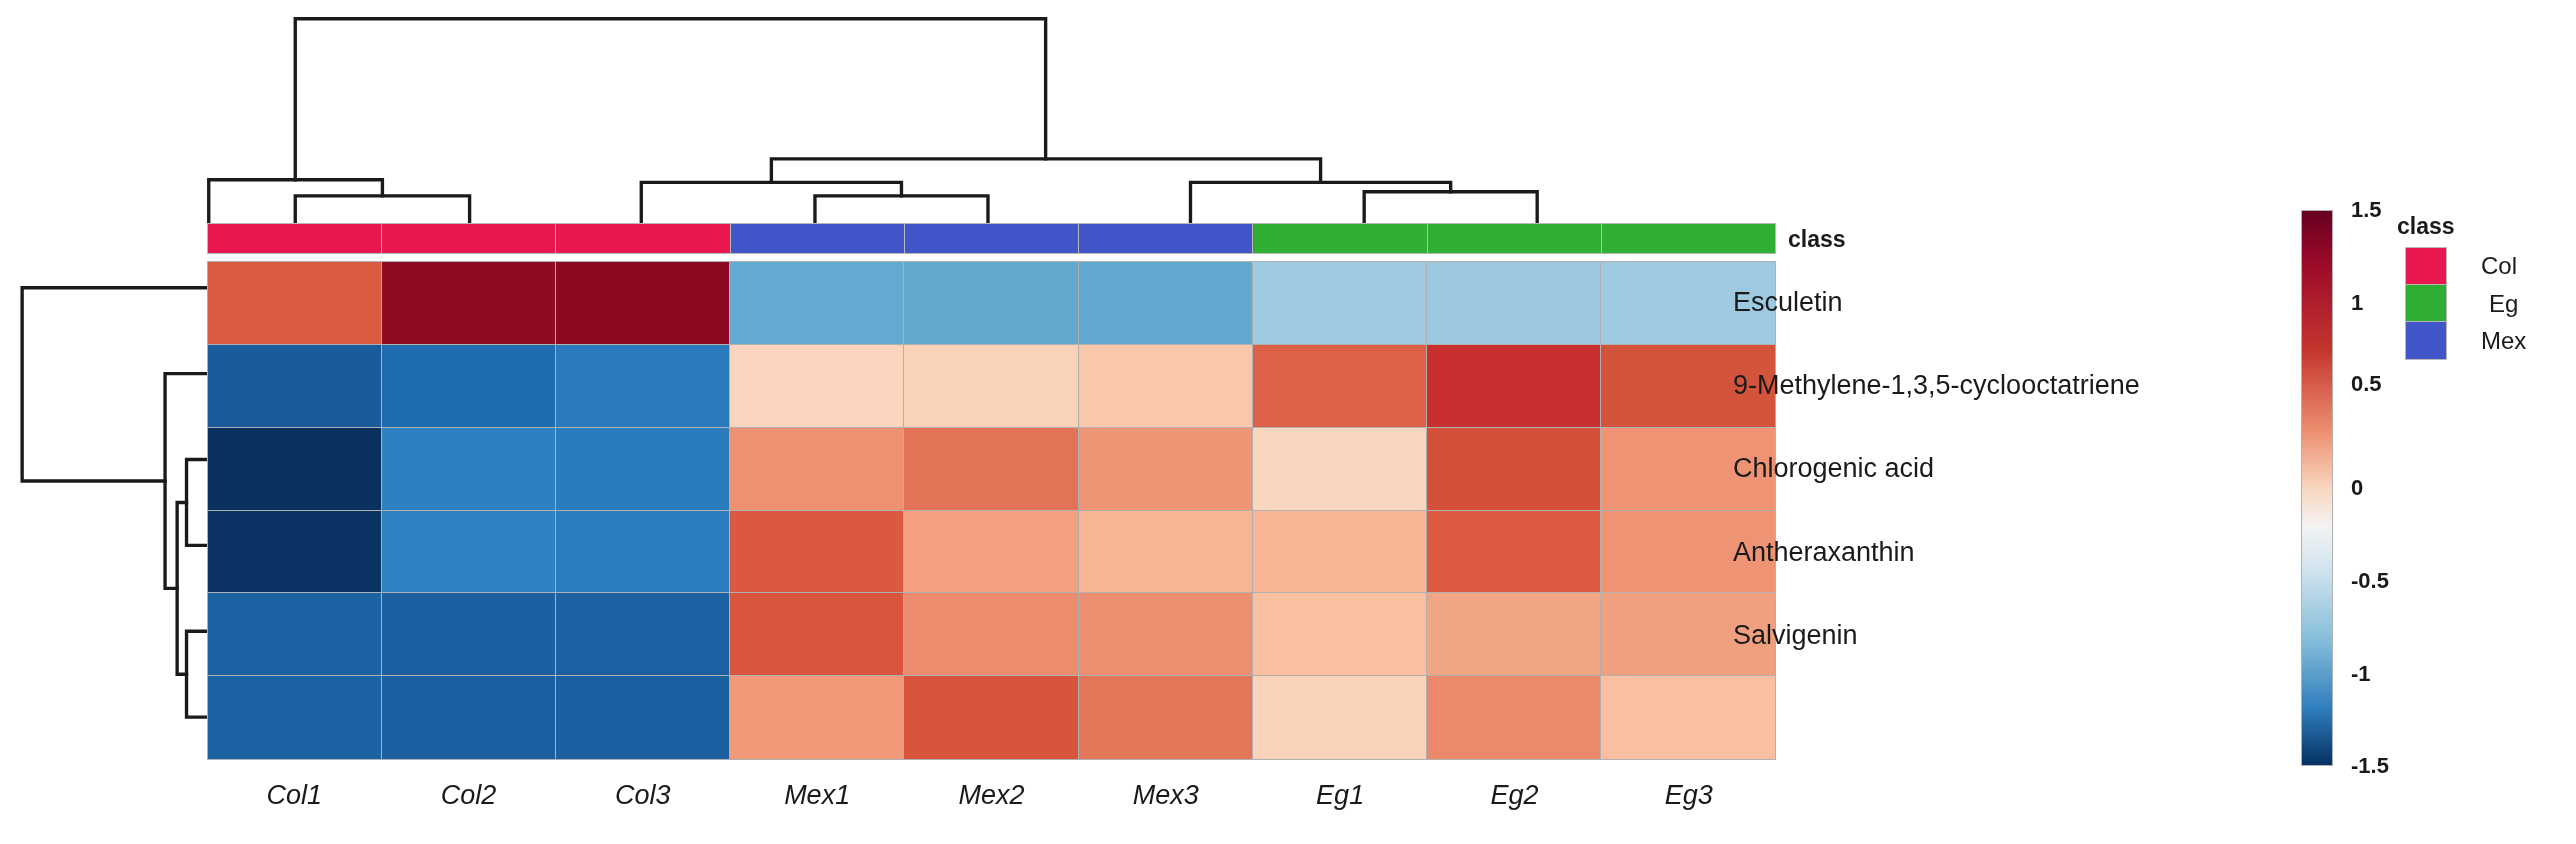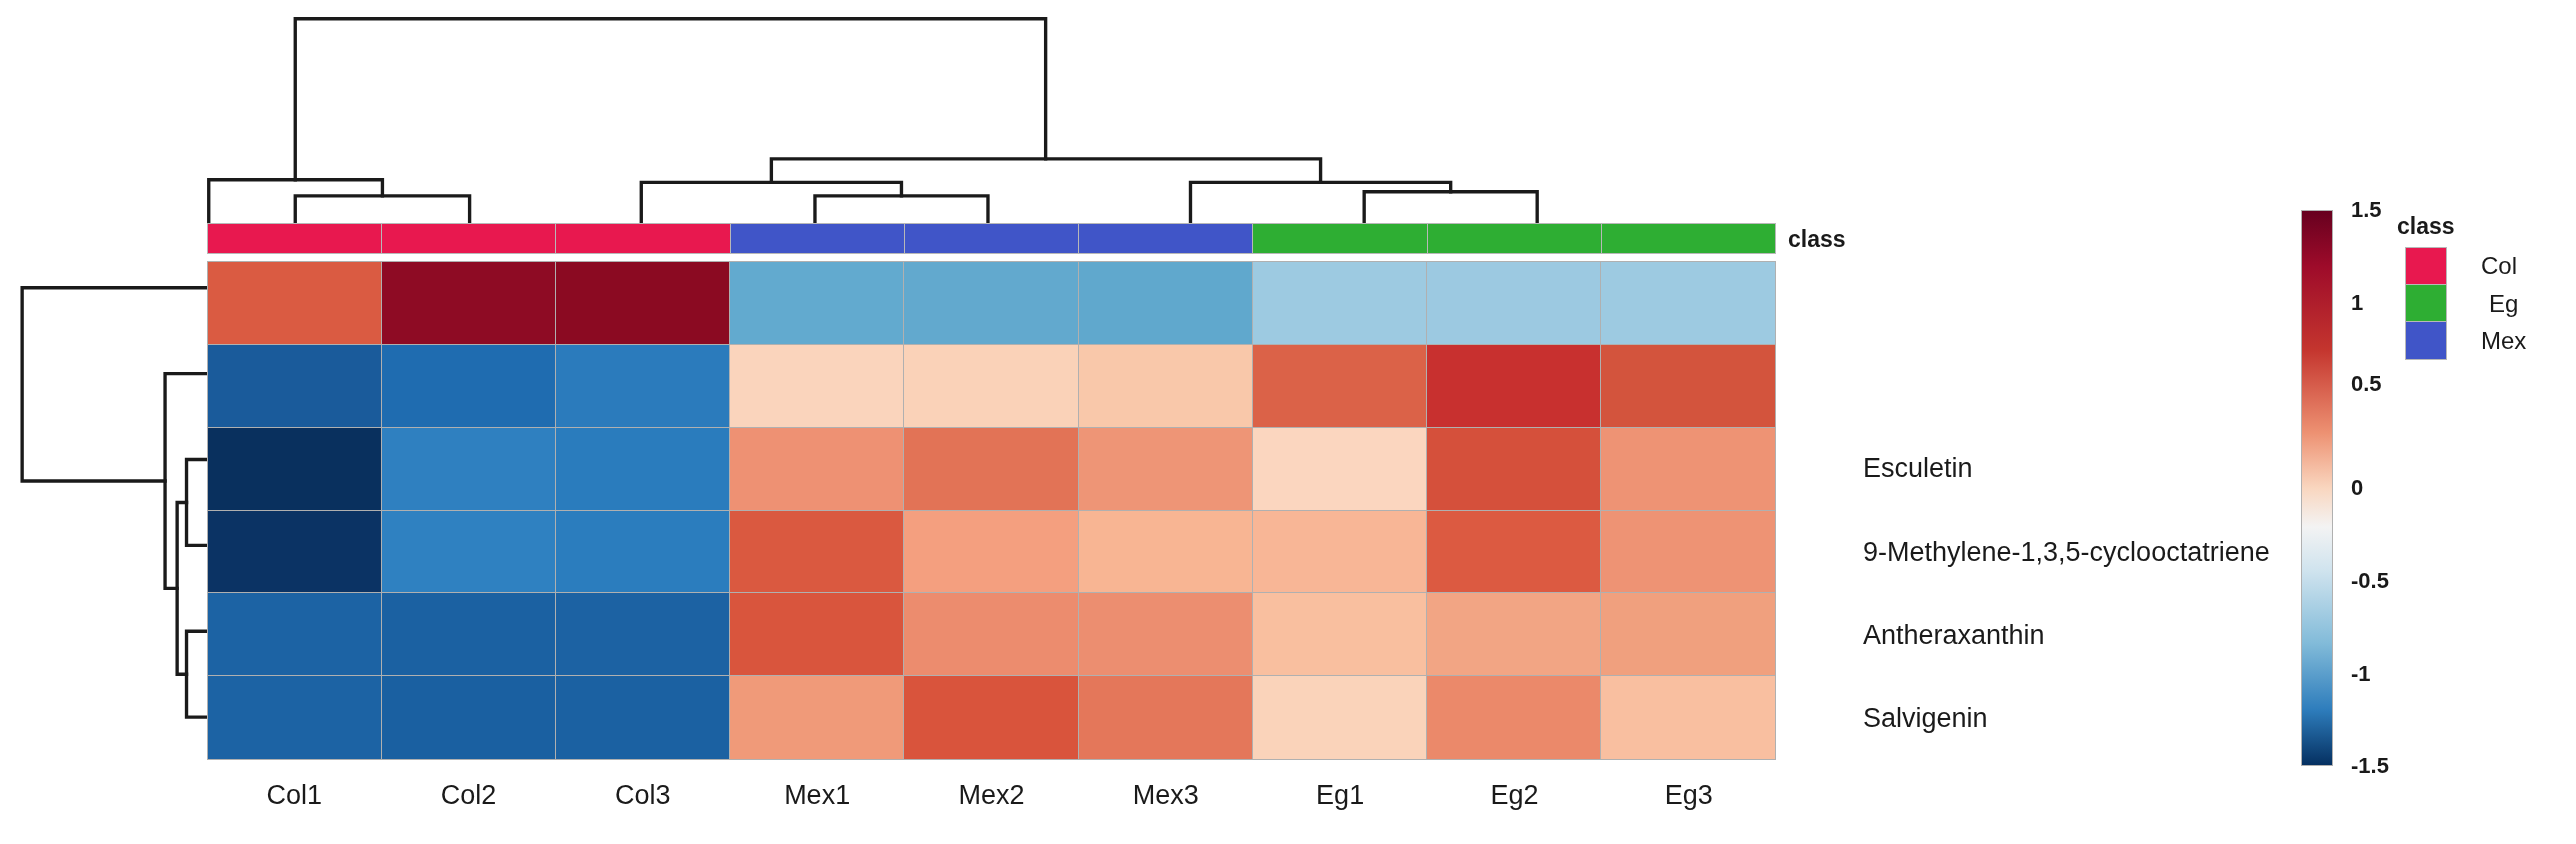--- a/index.html
+++ b/index.html
@@ -79,20 +79,21 @@
   .row-label {
     display: flex;
     align-items: center;
     font-size: 27px;
     white-space: nowrap;
     line-height: 1;
   }
   #col-labels {
     position: absolute;
     display: flex;
+    font-style: italic;
   }
   .col-label {
     flex: 1 1 0;
     text-align: center;
     font-size: 27px;
     line-height: 1;
     white-space: nowrap;
   }
 
   
@@ -236,23 +237,24 @@
       <div class="hm-cell" title="Antheraxanthin / Col2 = -0.98" style="background: rgb(26, 96, 161); border-bottom: none;"></div>
       <div class="hm-cell" title="Antheraxanthin / Col3 = -0.97" style="background: rgb(27, 97, 162); border-bottom: none;"></div>
       <div class="hm-cell" title="Antheraxanthin / Mex1 = 0.57" style="background: rgb(240, 154, 121); border-bottom: none;"></div>
       <div class="hm-cell" title="Antheraxanthin / Mex2 = 0.86" style="background: rgb(217, 84, 60); border-bottom: none;"></div>
       <div class="hm-cell" title="Antheraxanthin / Mex3 = 0.68" style="background: rgb(228, 119, 90); border-bottom: none;"></div>
       <div class="hm-cell" title="Antheraxanthin / Eg1 = 0.3" style="background: rgb(250, 211, 186); border-bottom: none;"></div>
       <div class="hm-cell" title="Antheraxanthin / Eg2 = 0.62" style="background: rgb(235, 137, 106); border-bottom: none;"></div>
       <div class="hm-cell" title="Antheraxanthin / Eg3 = 0.31" style="background: rgb(249, 191, 160); border-right: none; border-bottom: none;"></div>
     </div>
 
-  <div id="row-labels" style="left:1863px; top:261px; width:672px; height:499px;justify-content:flex-end;">
+  <div id="row-labels" style="left:1733px; top:261px; width:672px; height:499px;">
       <div class="row-label" style="height: 16.6667%;">Esculetin</div>
       <div class="row-label" style="height: 16.6667%;">9-Methylene-1,3,5-cyclooctatriene</div>
+      <div class="row-label" style="height: 16.6667%;">Chlorogenic acid</div>
       <div class="row-label" style="height: 16.6667%;">Antheraxanthin</div>
       <div class="row-label" style="height: 16.6667%;">Salvigenin</div>
     </div>
 
   <div id="col-labels" style="left:207px; top:782px; width:1569px;">
       <div class="col-label">Col1</div>
       <div class="col-label">Col2</div>
       <div class="col-label">Col3</div>
       <div class="col-label">Mex1</div>
       <div class="col-label">Mex2</div>

